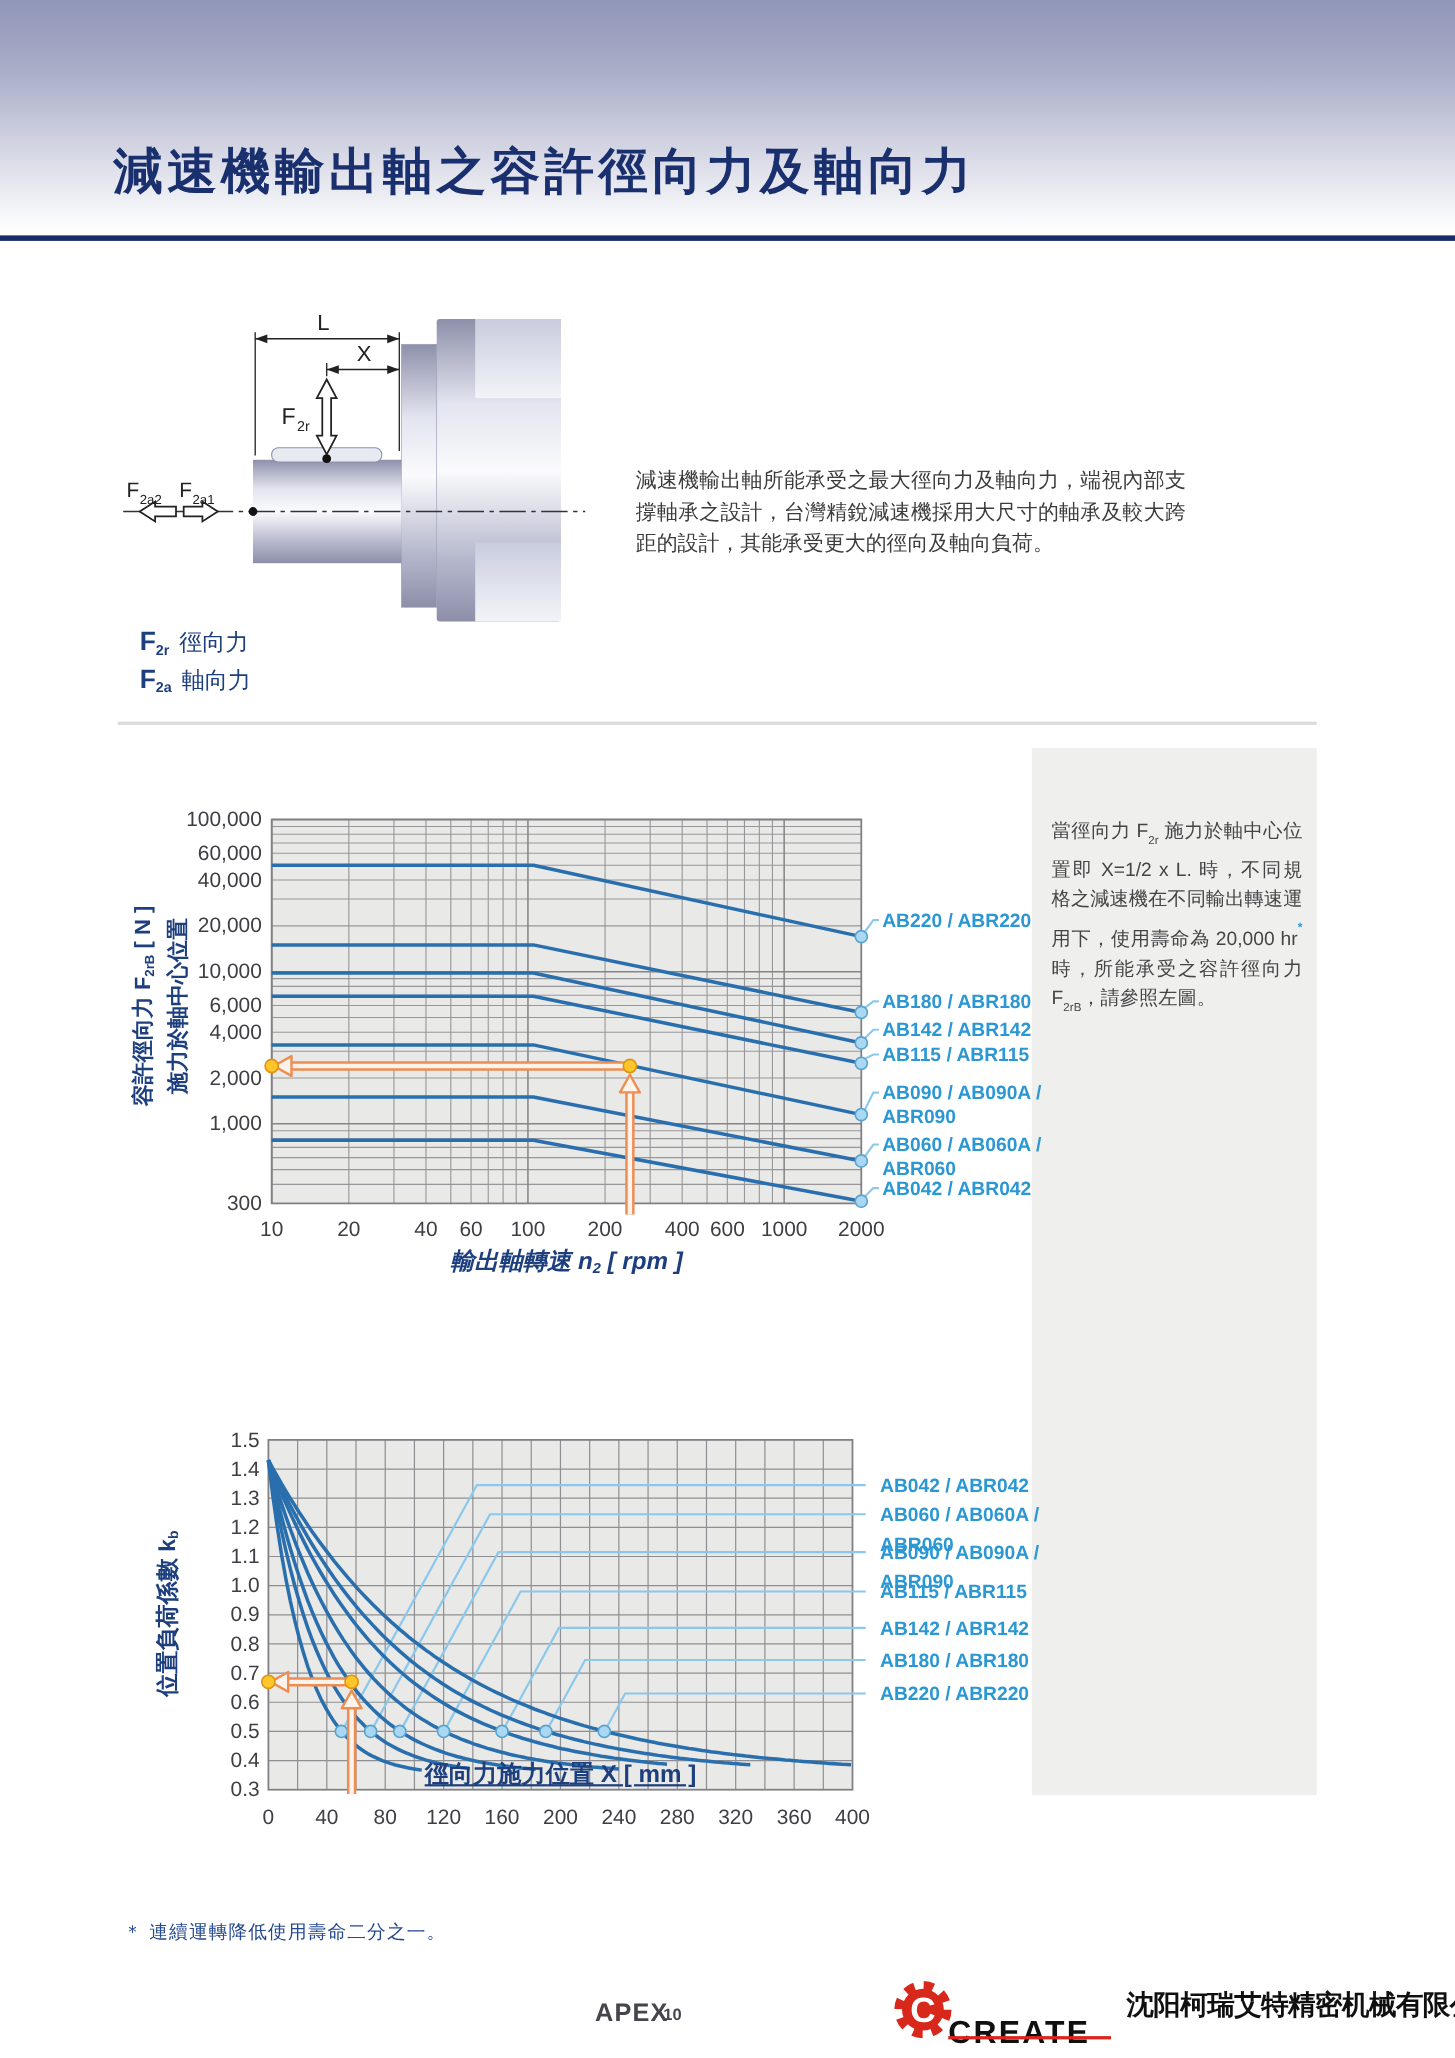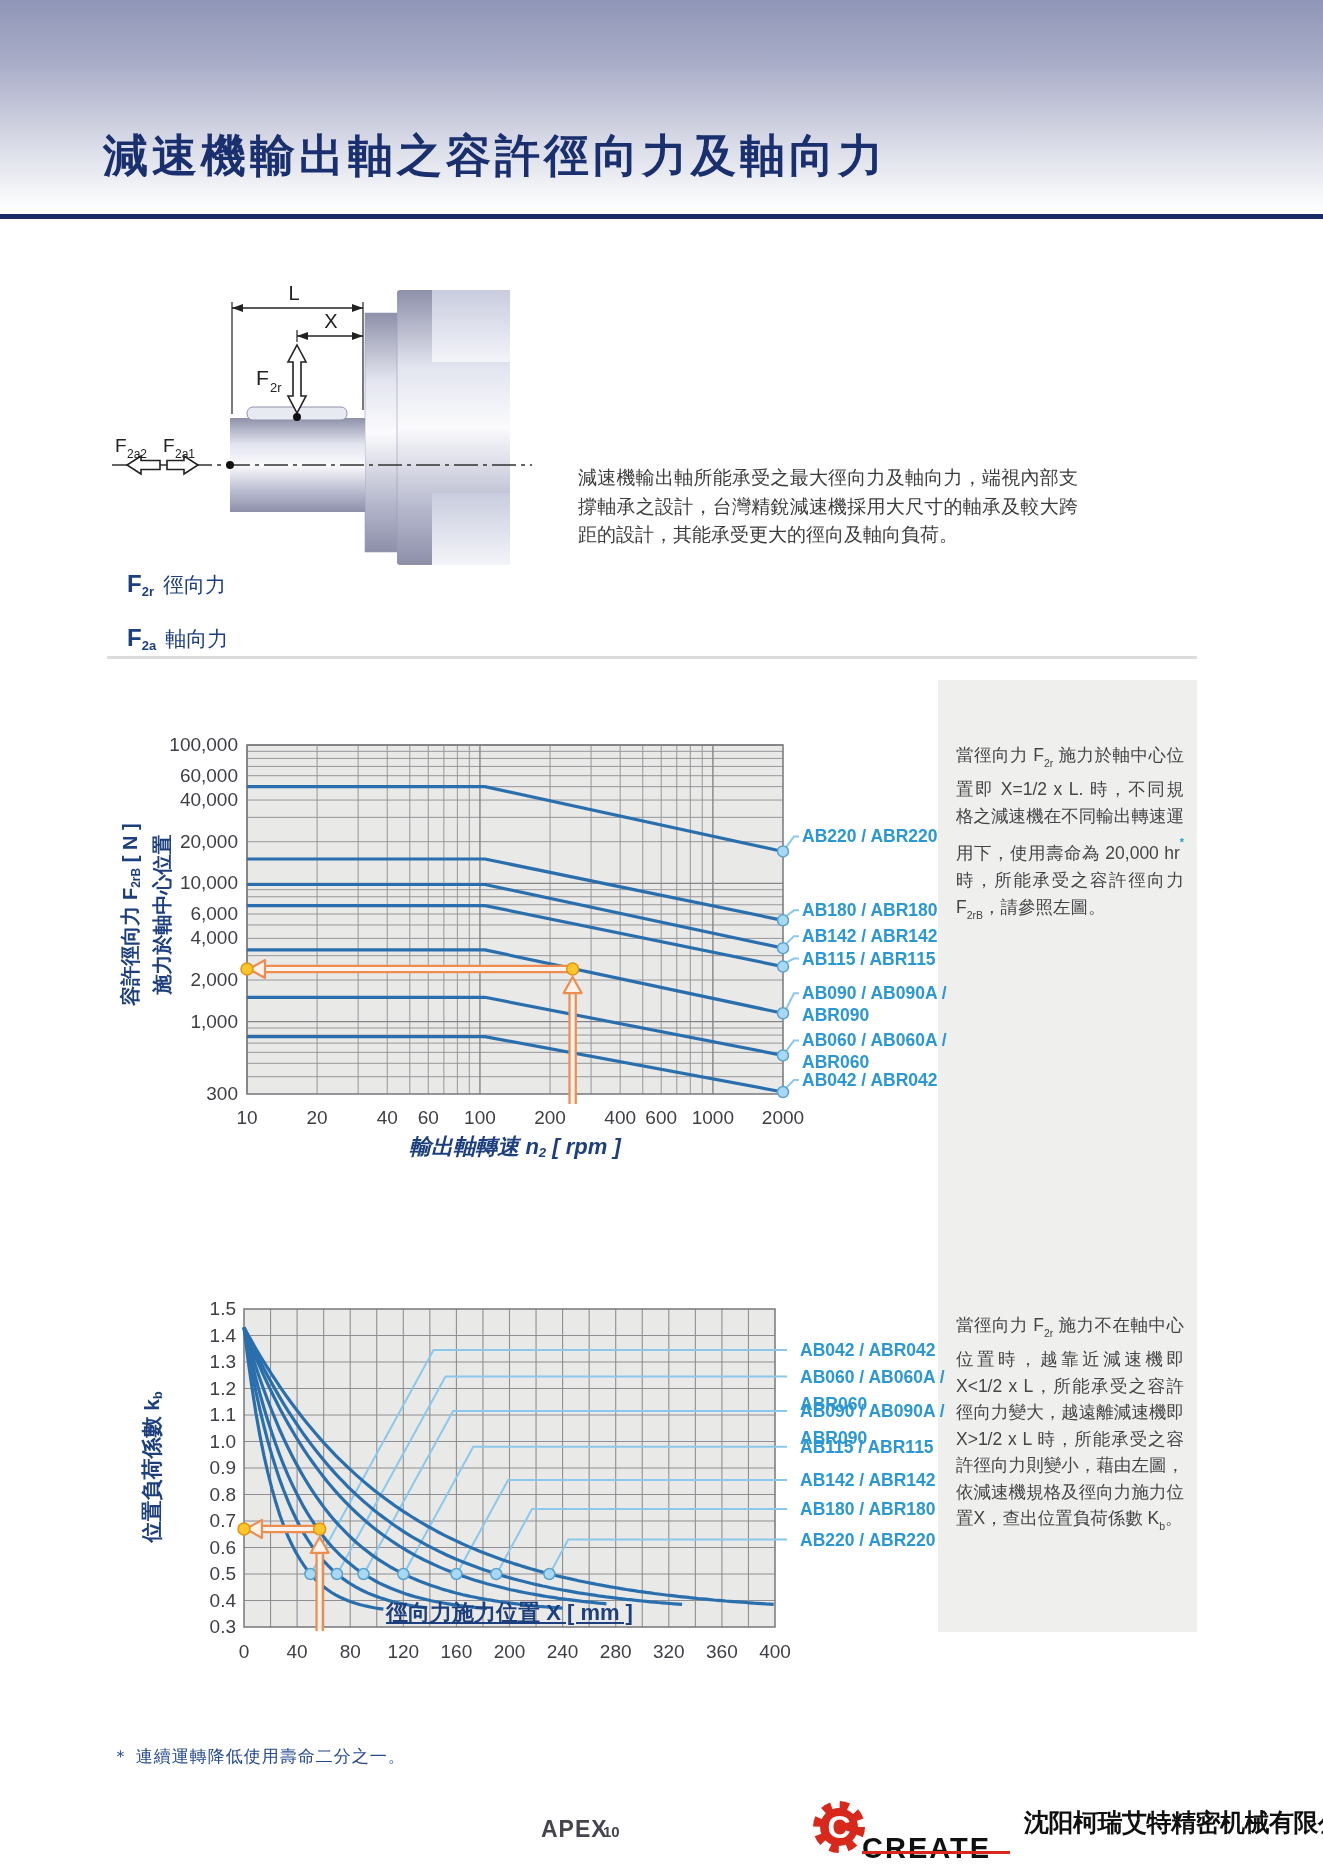--- a/index.html
+++ b/index.html
@@ -3,21 +3,21 @@
 <meta charset="utf-8">
 <style>
   html,body{margin:0;padding:0;background:#ffffff;}
   .page{position:relative;width:1323px;height:1871px;background:#ffffff;overflow:hidden;
         font-family:"Liberation Sans",sans-serif;}
   .abs{position:absolute;}
   .header-grad{left:0;top:0;width:1323px;height:214px;
     background:linear-gradient(180deg,#9096b8 0%,#a9adc8 30%,#d6d8e5 65%,#f7f8fa 92%,#ffffff 100%);}
   .page-title{left:103px;top:126px;font-size:45px;font-weight:bold;color:#1a2f6d;letter-spacing:4px;white-space:nowrap;}
   .navy-bar{left:0;top:214px;width:1323px;height:5px;background:#1a2c68;}
-  .intro{left:578px;top:424px;width:500px;font-size:19px;line-height:28.5px;color:#3c3c3e;text-align:justify;margin-top:40px;}
+  .intro{left:578px;top:424px;width:500px;font-size:19px;line-height:28.5px;color:#3c3c3e;text-align:justify;}
   .legend-row{left:127px;white-space:nowrap;color:#1d3f7e;}
   .legend-row .lf{font-size:24px;font-weight:bold;}
   .legend-row .lsub{font-size:13px;font-weight:bold;vertical-align:-4px;}
   .legend-row .ltxt{font-size:21px;padding-left:9px;}
   .divider{left:107px;top:656px;width:1090px;height:3px;background:#dcdcdc;}
   .gray-panel{left:938px;top:680px;width:259px;height:952px;background:#efefee;}
   .side-note{width:228px;font-size:17.5px;line-height:26.5px;color:#454547;text-align:justify;}
   .side-note .sub{font-size:60%;vertical-align:-22%;}
   .side-note .sup{font-size:62%;vertical-align:50%;font-weight:bold;}
   .axis-title{font-size:22px;font-weight:bold;color:#1d3f7e;white-space:nowrap;}
@@ -89,29 +89,28 @@
     <text x="175" y="458" font-size="12" fill="#222" font-family="Liberation Sans,sans-serif">2a1</text>
     <circle cx="297" cy="417" r="4" fill="#111"></circle>
     <circle cx="230" cy="465" r="4" fill="#111"></circle>
   </svg>
 
   <div class="abs intro">減速機輸出軸所能承受之最大徑向力及軸向力，端視內部支撐軸承之設計，台灣精銳減速機採用大尺寸的軸承及較大跨距的設計，其能承受更大的徑向及軸向負荷。</div>
 
   <div class="abs legend-row" style="top:570px;">
     <span class="lf">F</span><span class="lsub">2r</span><span class="ltxt">徑向力</span>
   </div>
-  <div class="abs legend-row" style="top:604px;margin-top:20px;">
+  <div class="abs legend-row" style="top:604px;">
     <span class="lf">F</span><span class="lsub">2a</span><span class="ltxt">軸向力</span>
   </div>
 
   <div class="abs divider"></div>
   <div class="abs gray-panel"></div>
 
   <div class="abs side-note" style="left:956px;top:742px;"><span>當徑向力 F</span><span class="sub">2r</span><span> 施力於軸中心位置即 X=1/2 x L. 時，不同規格之減速機在不同輸出轉速運用下，使用壽命為 20,000 hr</span><span class="sup" style="color: rgb(43, 151, 211);">*</span><span> 時，所能承受之容許徑向力 F</span><span class="sub">2rB</span><span>，請參照左圖。</span></div>
-  <div class="abs side-note" style="left:956px;top:1312px;"><span>當徑向力 F</span><span class="sub">2r</span><span> 施力不在軸中心位置時，越靠近減速機即X&lt;1/2 x L，所能承受之容許徑向力變大，越遠離減速機即X&gt;1/2 x L 時，所能承受之容許徑向力則變小，藉由左圖，依減速機規格及徑向力施力位置X，查出位置負荷係數 K</span><span class="sub">b</span><span>。</span></div>
 
   <svg id="chart1" class="abs" style="left:90px;top:715px;" width="880" height="475" viewBox="90 715 880 475">
       <rect x="247" y="745" width="536" height="349" fill="#e9e9e7"></rect>
       <line x1="317.12167506722767" y1="745" x2="317.12167506722767" y2="1094" stroke="#97979b" stroke-width="1"></line>
       <line x1="358.1402254693095" y1="745" x2="358.1402254693095" y2="1094" stroke="#97979b" stroke-width="1"></line>
       <line x1="387.24335013445534" y1="745" x2="387.24335013445534" y2="1094" stroke="#97979b" stroke-width="1"></line>
       <line x1="409.8174873991585" y1="745" x2="409.8174873991585" y2="1094" stroke="#97979b" stroke-width="1"></line>
       <line x1="428.2619005365371" y1="745" x2="428.2619005365371" y2="1094" stroke="#97979b" stroke-width="1"></line>
       <line x1="443.8564296429055" y1="745" x2="443.8564296429055" y2="1094" stroke="#97979b" stroke-width="1"></line>
       <line x1="457.3650252016829" y1="745" x2="457.3650252016829" y2="1094" stroke="#97979b" stroke-width="1"></line>

